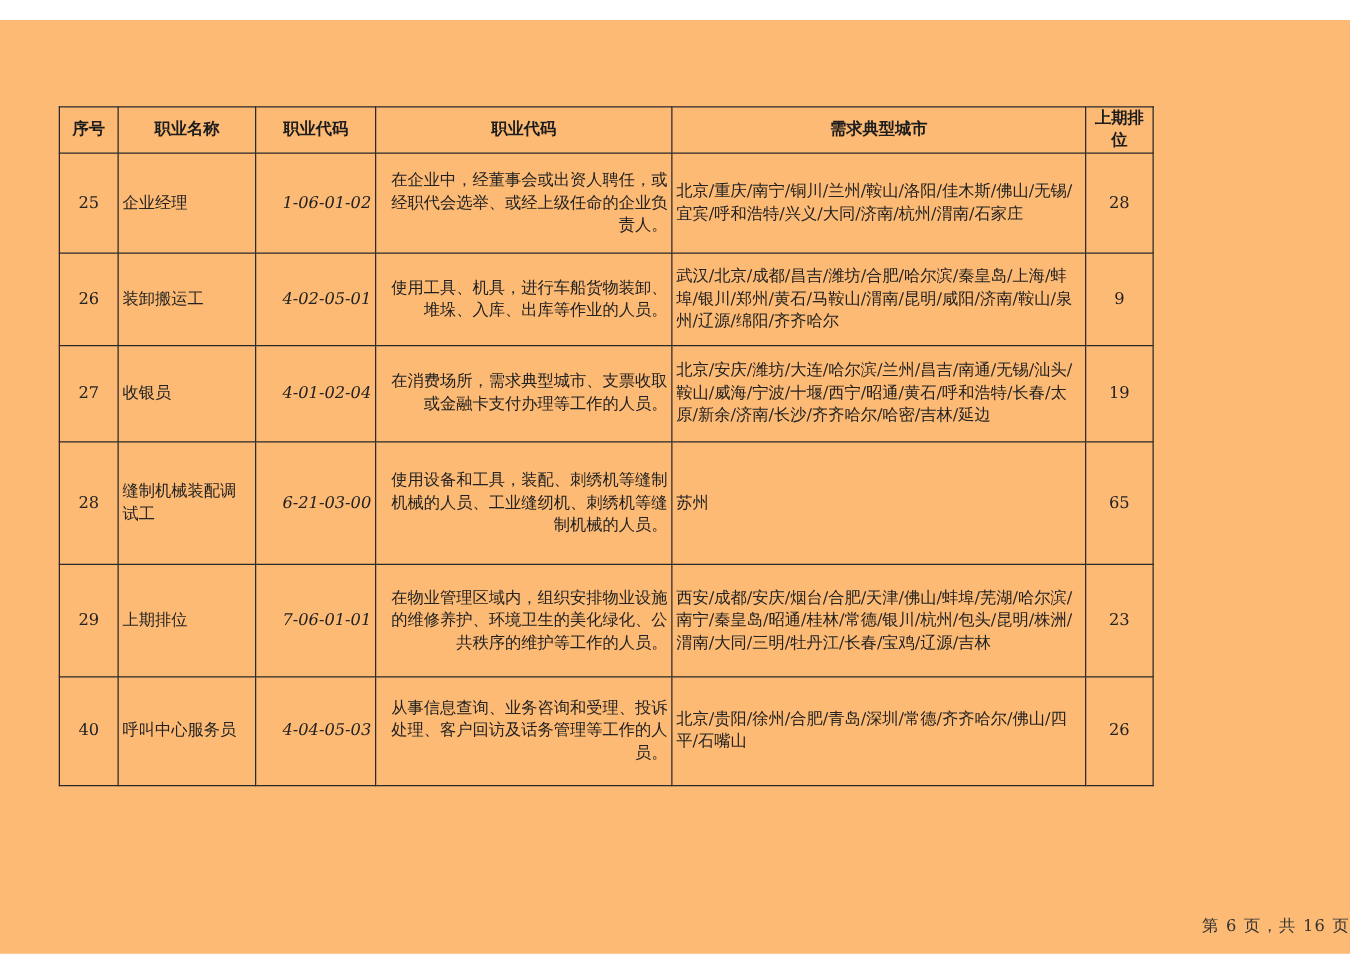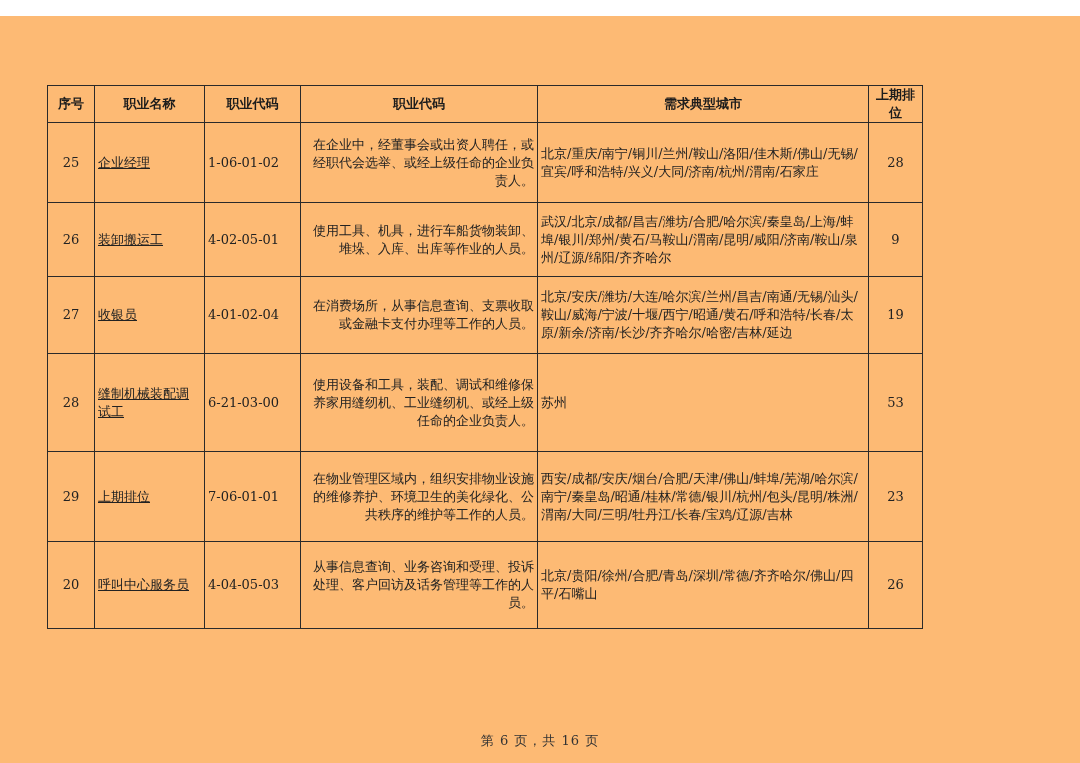--- a/index.html
+++ b/index.html
@@ -7,26 +7,26 @@
            font-family: "DejaVu Serif", "Liberation Serif", serif; color: #222; }
     .page { position: absolute; left: 0; top: 16px; width: 1080px; height: 763px; background: #fdba74; }
     table.jobs { position: absolute; left: 47px; top: 69px; border-collapse: collapse;
                  table-layout: fixed; width: 875px; }
     table.jobs td, table.jobs th { border: 1.5px solid #2a2a2a; padding: 0 3px; font-size: 13px;
                  line-height: 18px; vertical-align: middle; word-break: break-all; }
     table.jobs th { font-family: "DejaVu Sans", "Liberation Sans", sans-serif; font-weight: bold;
                  font-size: 13px; text-align: center; height: 32px; color: #1c1c1c; }
     th.rank-head { line-height: 15px; font-size: 12.5px; }
     td.c-no { text-align: center; }
-    td.c-name { text-align: left; text-decoration: underline; }
-    td.c-code { text-align: left; }
+    td.c-name { text-align: left; }
+    td.c-code { text-align: right; font-style: italic; }
     td.c-def { text-align: right; }
     td.c-city { text-align: left; }
     td.c-rank { text-align: center; }
-    .footer { position: absolute; left: 0; width: 1080px; top: 716px; text-align: center;
+    .footer { position: absolute; left: 0; width: 1080px; top: 716px; text-align: right;
               font-size: 13px; color: #333; letter-spacing: 1px; }
   </style>
 </head>
 <body>
 
 <div class="page">
   <table class="jobs">
     <colgroup>
       <col style="width:47px">
       <col style="width:110px">
@@ -59,42 +59,42 @@
         <td class="c-name">装卸搬运工</td>
         <td class="c-code">4-02-05-01</td>
         <td class="c-def">使用工具、机具，进行车船货物装卸、堆垛、入库、出库等作业的人员。</td>
         <td class="c-city">武汉/北京/成都/昌吉/潍坊/合肥/哈尔滨/秦皇岛/上海/蚌埠/银川/郑州/黄石/马鞍山/渭南/昆明/咸阳/济南/鞍山/泉州/辽源/绵阳/齐齐哈尔</td>
         <td class="c-rank">9</td>
       </tr>
       <tr style="height:77px">
         <td class="c-no">27</td>
         <td class="c-name">收银员</td>
         <td class="c-code">4-01-02-04</td>
-        <td class="c-def">在消费场所，从事信息查询、支票收取或金融卡支付办理等工作的人员。</td>
+        <td class="c-def">在消费场所，需求典型城市、支票收取或金融卡支付办理等工作的人员。</td>
         <td class="c-city">北京/安庆/潍坊/大连/哈尔滨/兰州/昌吉/南通/无锡/汕头/鞍山/威海/宁波/十堰/西宁/昭通/黄石/呼和浩特/长春/太原/新余/济南/长沙/齐齐哈尔/哈密/吉林/延边</td>
         <td class="c-rank">19</td>
       </tr>
       <tr style="height:98px">
         <td class="c-no">28</td>
         <td class="c-name">缝制机械装配调试工</td>
         <td class="c-code">6-21-03-00</td>
-        <td class="c-def">使用设备和工具，装配、调试和维修保养家用缝纫机、工业缝纫机、或经上级任命的企业负责人。</td>
+        <td class="c-def">使用设备和工具，装配、刺绣机等缝制机械的人员、工业缝纫机、刺绣机等缝制机械的人员。</td>
         <td class="c-city">苏州</td>
-        <td class="c-rank">53</td>
+        <td class="c-rank">65</td>
       </tr>
       <tr style="height:90px">
         <td class="c-no">29</td>
         <td class="c-name">上期排位</td>
         <td class="c-code">7-06-01-01</td>
         <td class="c-def">在物业管理区域内，组织安排物业设施的维修养护、环境卫生的美化绿化、公共秩序的维护等工作的人员。</td>
         <td class="c-city">西安/成都/安庆/烟台/合肥/天津/佛山/蚌埠/芜湖/哈尔滨/南宁/秦皇岛/昭通/桂林/常德/银川/杭州/包头/昆明/株洲/渭南/大同/三明/牡丹江/长春/宝鸡/辽源/吉林</td>
         <td class="c-rank">23</td>
       </tr>
       <tr style="height:87px">
-        <td class="c-no">20</td>
+        <td class="c-no">40</td>
         <td class="c-name">呼叫中心服务员</td>
         <td class="c-code">4-04-05-03</td>
         <td class="c-def">从事信息查询、业务咨询和受理、投诉处理、客户回访及话务管理等工作的人员。</td>
         <td class="c-city">北京/贵阳/徐州/合肥/青岛/深圳/常德/齐齐哈尔/佛山/四平/石嘴山</td>
         <td class="c-rank">26</td>
       </tr>
     </tbody>
   </table>
 
   <div class="footer">第 6 页，共 16 页</div>

